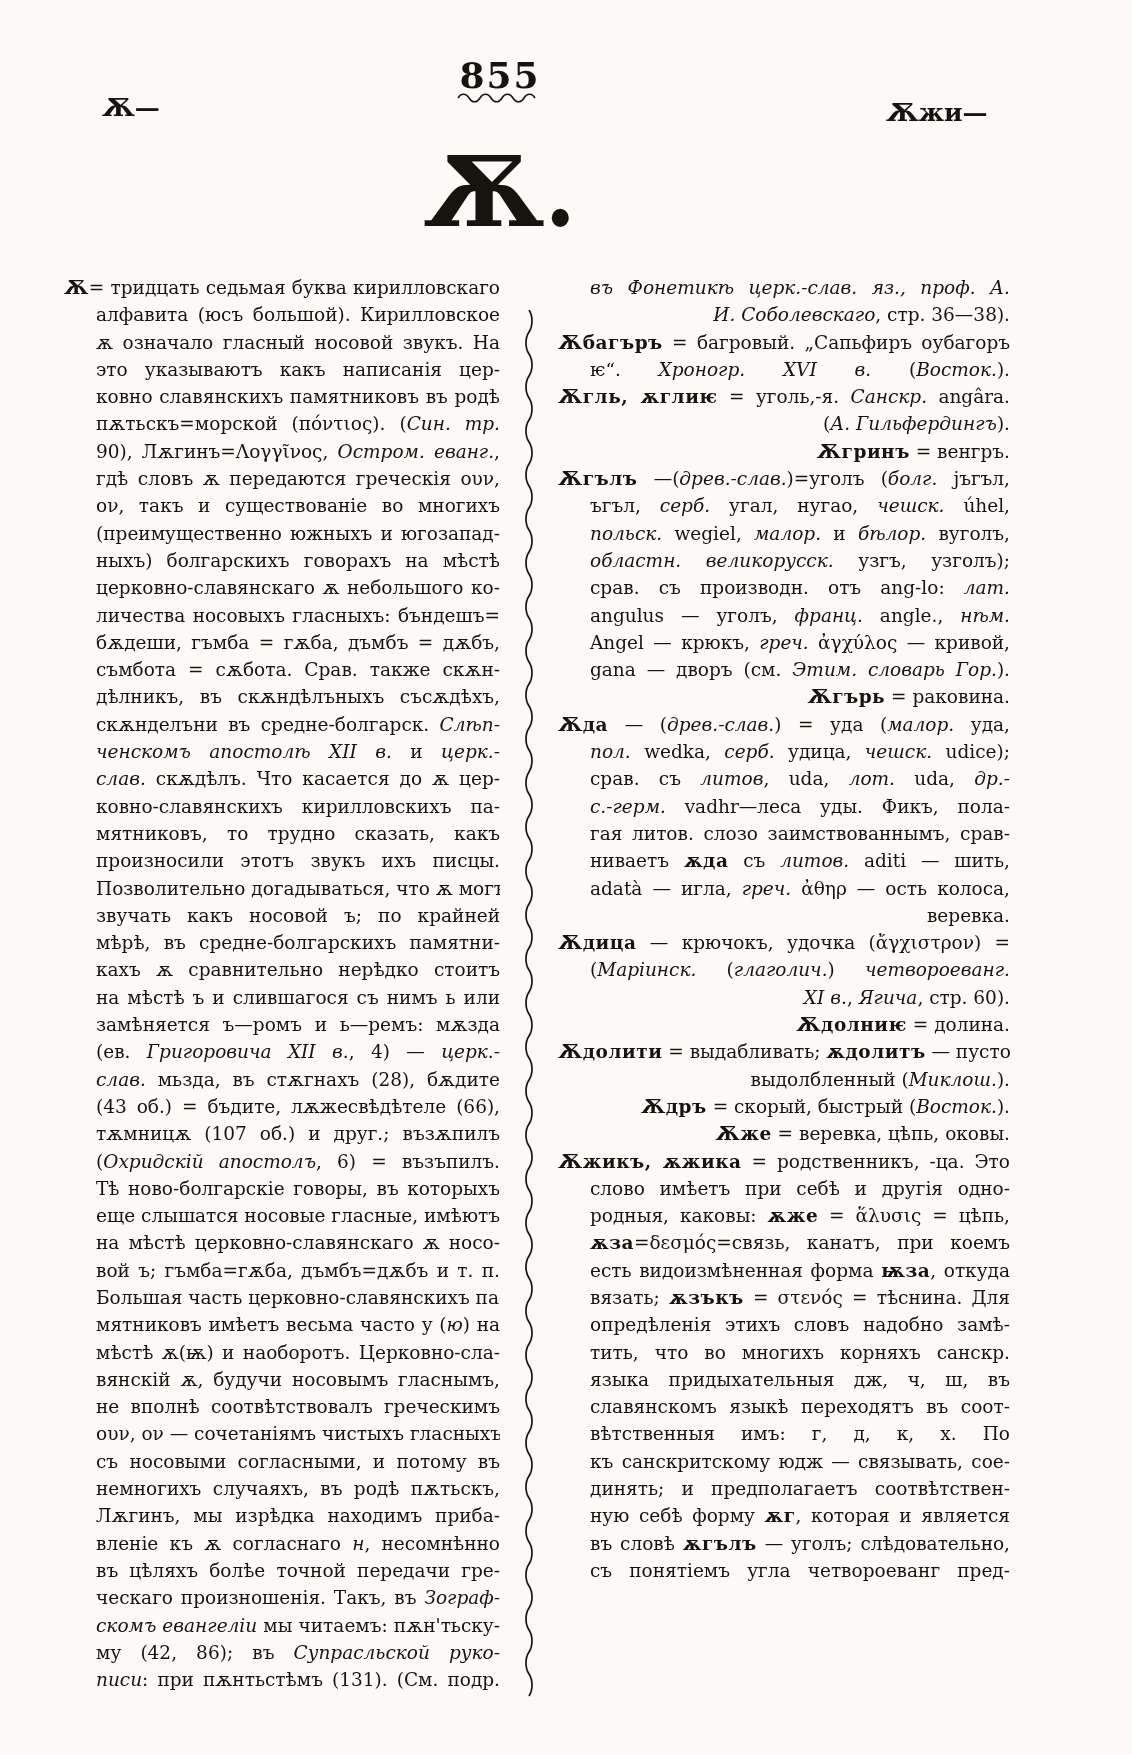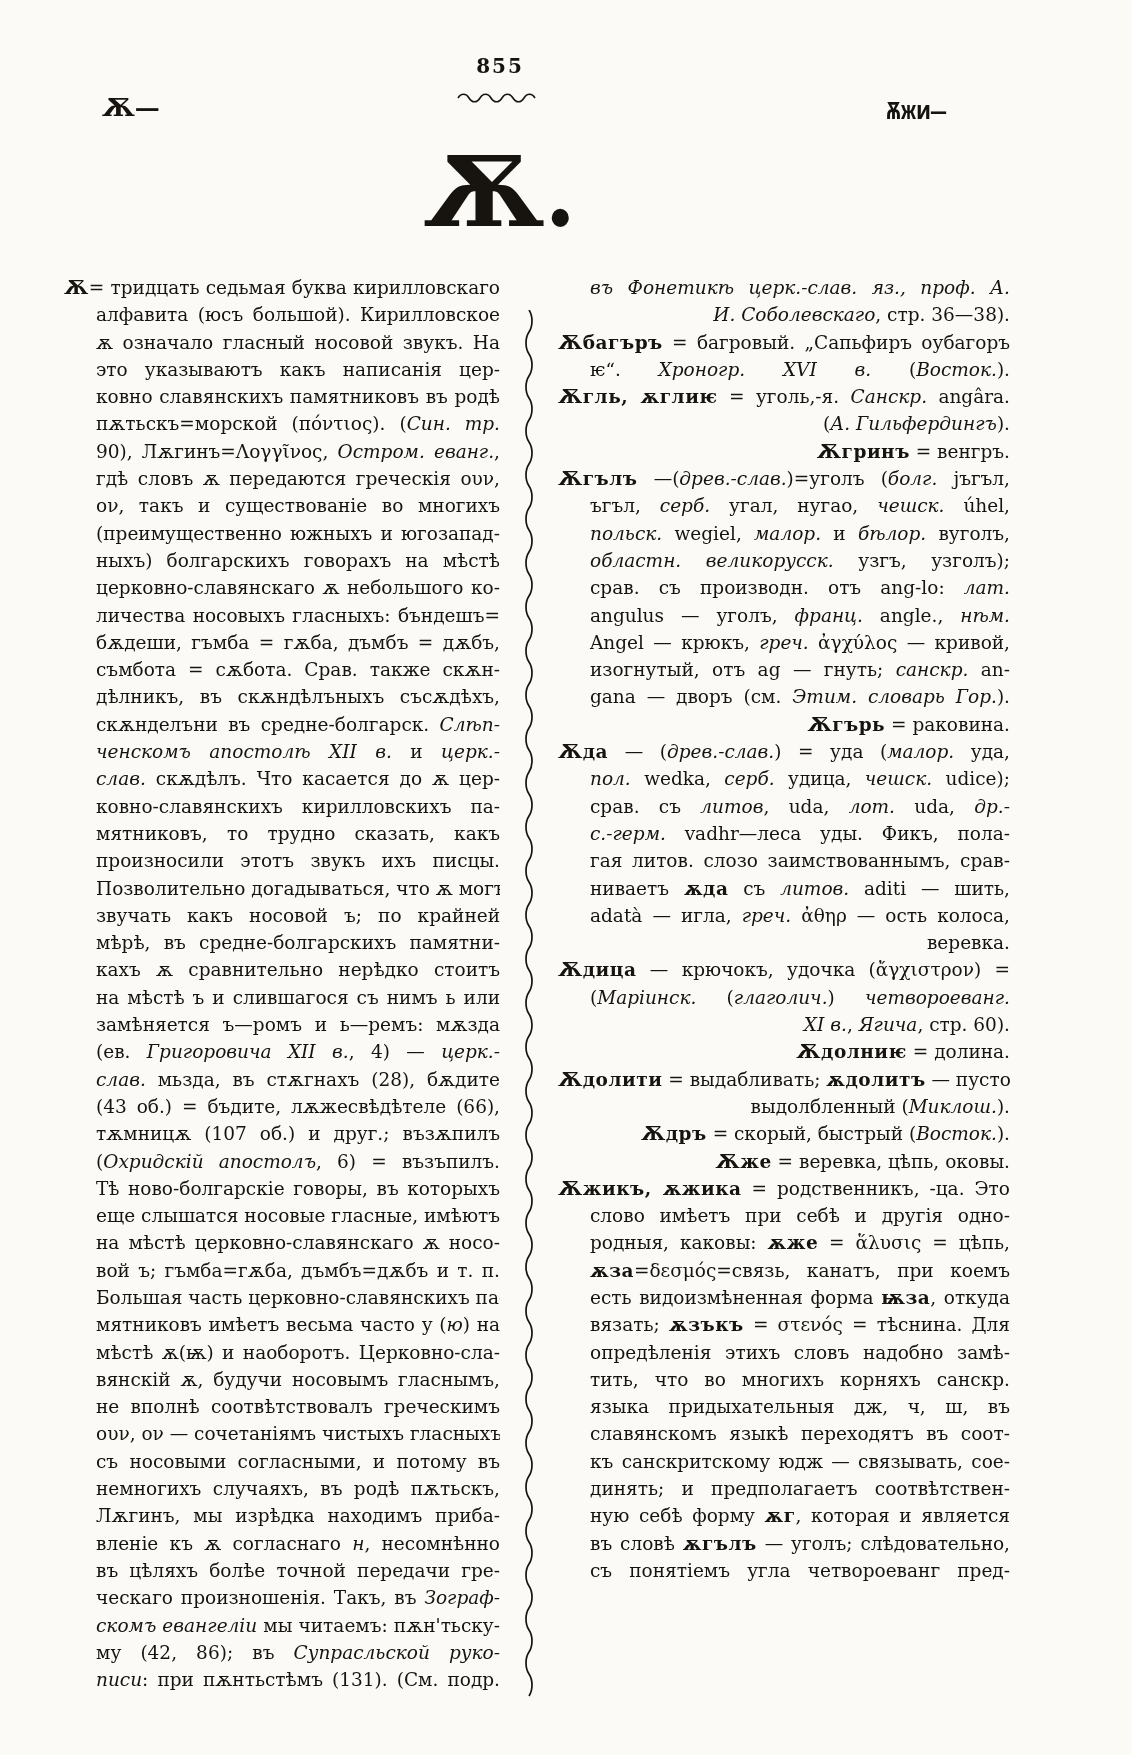--- a/index.html
+++ b/index.html
@@ -4,26 +4,26 @@
 <style>
   html,body{margin:0;padding:0;}
   body{width:1132px;height:1755px;overflow:hidden;}
   .page{
     position:relative;width:1132px;height:1755px;
     font-family:"DejaVu Serif","Liberation Serif",serif;
     color:#17140f;
   }
   .page-number{
     position:absolute;top:54px;left:0;width:1000px;text-align:center;
-    font-size:20px;font-weight:bold;letter-spacing:2px;
+    font-size:36px;font-weight:bold;letter-spacing:2px;
   }
   .number-squiggle{position:absolute;top:92px;left:456px;}
   .catchword{position:absolute;font-size:25px;font-weight:bold;}
   .catchword.left{top:93px;left:102px;}
-  .catchword.right{top:98px;left:886px;font-family:Liberation Mono, monospace;}
+  .catchword.right{top:98px;left:886px;}
   .ornament{
     position:absolute;top:146px;left:0;width:1000px;text-align:center;
     font-size:92px;font-weight:bold;line-height:1;
     transform:scaleY(1.05);
   }
   .columns{
     position:absolute;top:274px;left:64px;width:946px;display:flex;
   }
   .col{width:436px;}
   .col.right{width:452px;}
@@ -119,21 +119,20 @@
         <div class="line"><span class="hw">Ѫгль, ѫглиѥ</span> = уголь,-я. <i>Санскр.</i> angâra.</div>
         <div class="line ind nj">(<i>А. Гильфердингъ</i>).</div>
         <div class="line nj"><span class="hw">Ѫгринъ</span> = венгръ.</div>
         <div class="line"><span class="hw">Ѫгълъ</span> —(<i>древ.-слав.</i>)=уголъ (<i>болг.</i> jъгъл,</div>
         <div class="line ind">ъгъл, <i>серб.</i> угал, нугао, <i>чешск.</i> úhel,</div>
         <div class="line ind"><i>польск.</i> wegiel, <i>малор.</i> и <i>бѣлор.</i> вуголъ,</div>
         <div class="line ind"><i>областн. великорусск.</i> узгъ, узголъ);</div>
         <div class="line ind">срав. съ производн. отъ ang-lo: <i>лат.</i></div>
         <div class="line ind">angulus — уголъ, <i>франц.</i> angle., <i>нѣм.</i></div>
         <div class="line ind">Angel — крюкъ, <i>греч.</i> ἀγχύλος — кривой,</div>
-        <div class="line ind">изогнутый, отъ ag — гнуть; <i>санскр.</i> an-</div>
         <div class="line ind">gana — дворъ (см. <i>Этим. словарь Гор.</i>).</div>
         <div class="line nj"><span class="hw">Ѫгърь</span> = раковина.</div>
         <div class="line"><span class="hw">Ѫда</span> — (<i>древ.-слав.</i>) = уда (<i>малор.</i> уда,</div>
         <div class="line ind"><i>пол.</i> wedka, <i>серб.</i> удица, <i>чешск.</i> udice);</div>
         <div class="line ind">срав. съ <i>литов</i>, uda, <i>лот.</i> uda, <i>др.-</i></div>
         <div class="line ind"><i>с.-герм.</i> vadhr—леса уды. Фикъ, пола-</div>
         <div class="line ind">гая литов. слозо заимствованнымъ, срав-</div>
         <div class="line ind">ниваетъ <span class="hw">ѫда</span> съ <i>литов.</i> aditi — шить,</div>
         <div class="line ind">adatà — игла, <i>греч.</i> ἀθηρ — ость колоса,</div>
         <div class="line ind nj">веревка.</div>
@@ -148,20 +147,21 @@
         <div class="line"><span class="hw">Ѫжикъ, ѫжика</span> = родственникъ, -ца. Это</div>
         <div class="line ind">слово имѣетъ при себѣ и другія одно-</div>
         <div class="line ind">родныя, каковы: <span class="hw">ѫже</span> = ἅλυσις = цѣпь,</div>
         <div class="line ind"><span class="hw">ѫза</span>=δεσμός=связь, канатъ, при коемъ</div>
         <div class="line ind">есть видоизмѣненная форма <span class="hw">ѭза</span>, откуда</div>
         <div class="line ind">вязать; <span class="hw">ѫзъкъ</span> = στενός = тѣснина. Для</div>
         <div class="line ind">опредѣленія этихъ словъ надобно замѣ-</div>
         <div class="line ind">тить, что во многихъ корняхъ санскр.</div>
         <div class="line ind">языка придыхательныя дж, ч, ш, въ</div>
         <div class="line ind">славянскомъ языкѣ переходятъ въ соот-</div>
+        <div class="line ind">вѣтственныя имъ: г, д, к, х. По</div>
         <div class="line ind">къ санскритскому юдж — связывать, сое-</div>
         <div class="line ind">динять; и предполагаетъ соотвѣтствен-</div>
         <div class="line ind">ную себѣ форму <span class="hw">ѫг</span>, которая и является</div>
         <div class="line ind">въ словѣ <span class="hw">ѫгълъ</span> — уголъ; слѣдовательно,</div>
         <div class="line ind">съ понятіемъ угла четвороеванг пред-</div>
       </div>
   </div>
 </div>
 
 </body></html>

